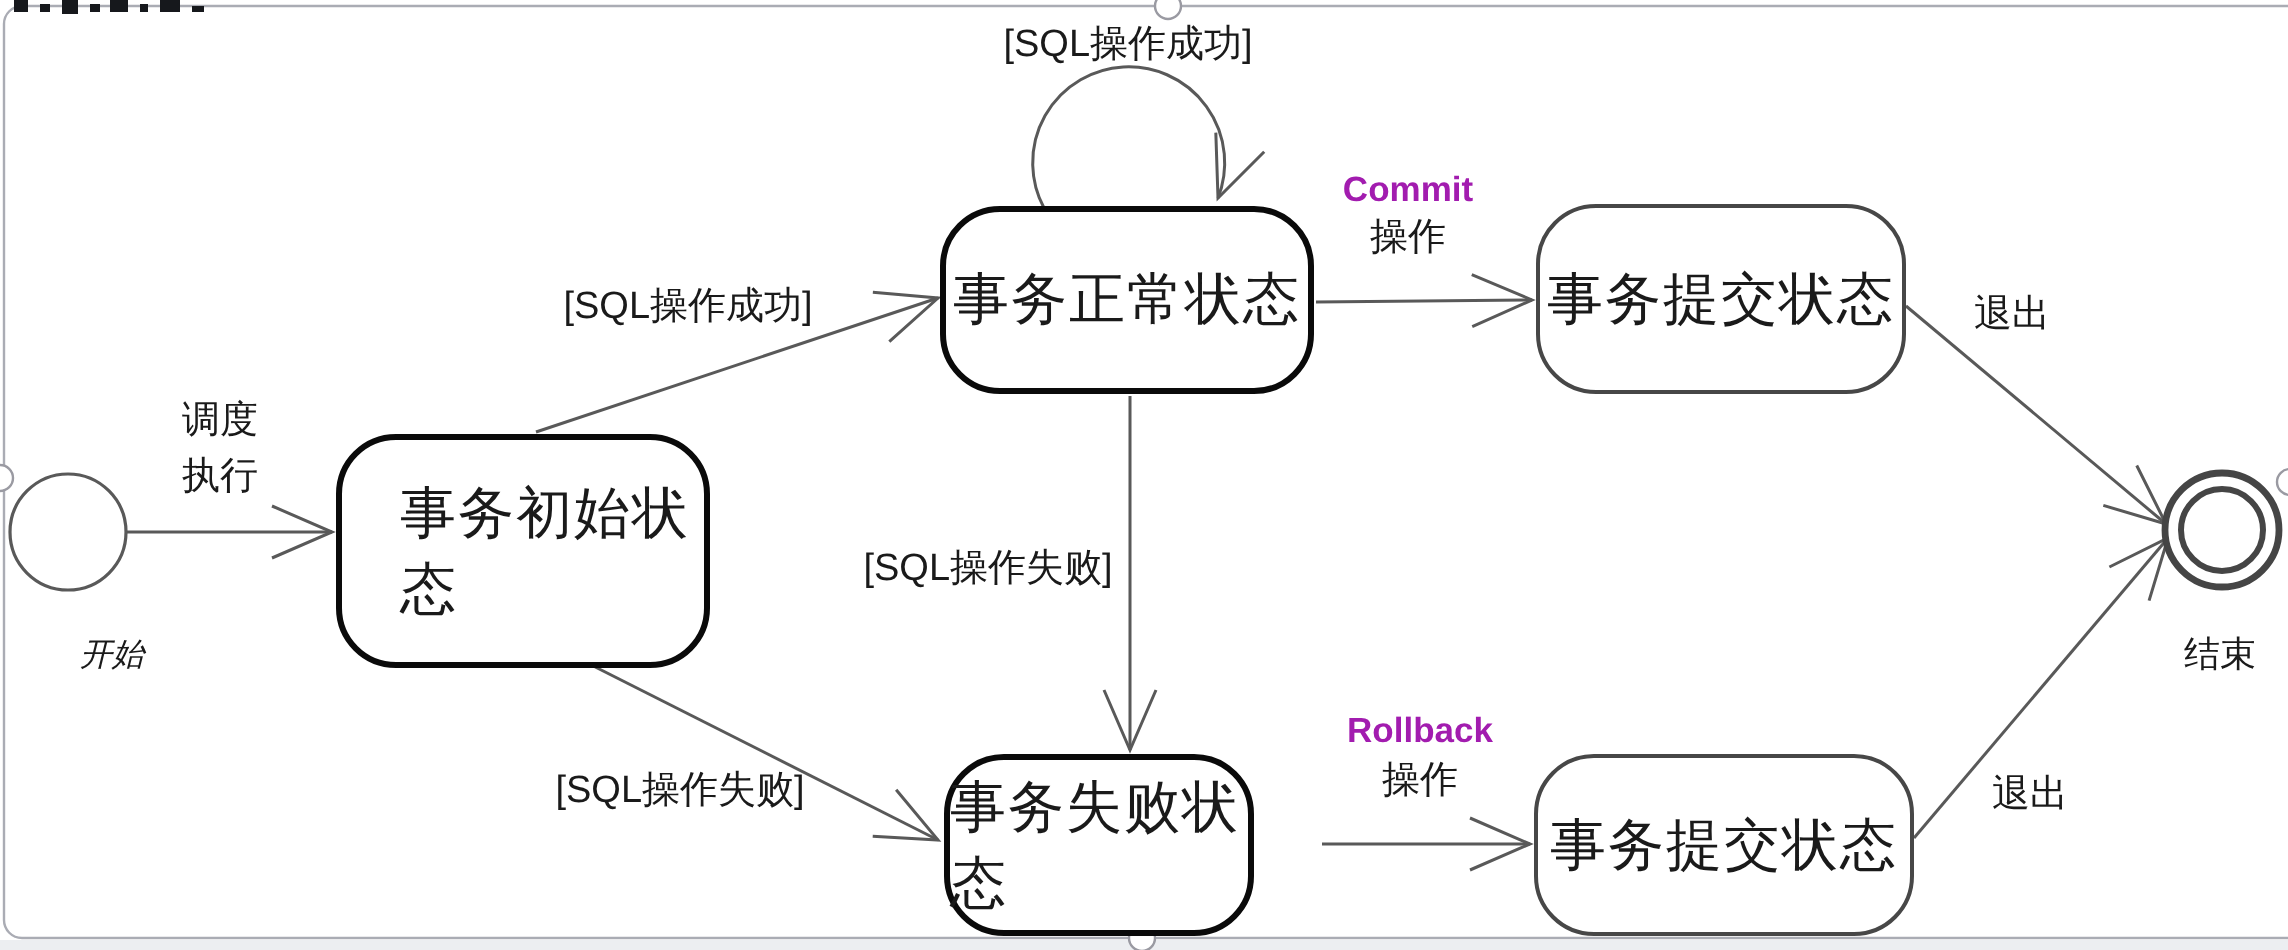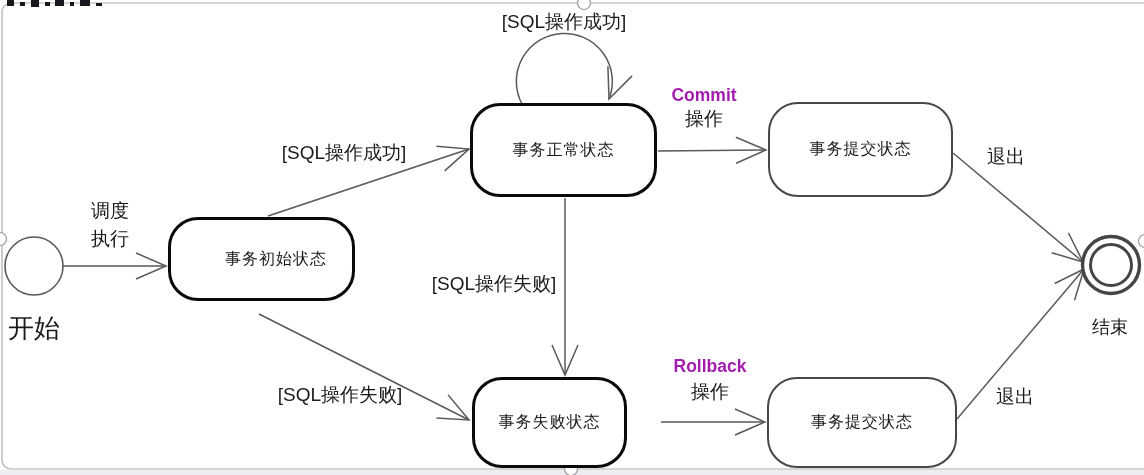--- a/index.html
+++ b/index.html
@@ -9,37 +9,37 @@
     font-family:"Liberation Sans","DejaVu Sans",sans-serif;
     color:#1a1a1a;
   }
   #canvas-svg{position:absolute;left:0;top:0;z-index:1;}
   .below-strip{position:absolute;left:0;top:470px;width:1144px;height:5px;background:#eceef1;z-index:0;}
 
   
   .state{
     position:absolute;background:#ffffff;border:3.2px solid #0a0a0a;border-radius:30px;
     display:flex;align-items:center;justify-content:center;z-index:2;
-    font-size:16px;letter-spacing:1px;color:#1a1a1a;box-sizing:border-box;
+    font-size:28px;letter-spacing:1px;color:#1a1a1a;box-sizing:border-box;
   }
   .state.gray{border:2.7px solid #474747;}
-  #state-initial {left:168px;top:217px;width:187px;height:84px;padding-left:29px;}
+  #state-initial {left:168px;top:217px;width:187px;height:117px;padding-left:29px;}
   #state-normal  {left:470px;top:103px;width:187px;height:94px;}
   #state-commit  {left:768px;top:102px;width:185px;height:95px;}
   #state-failed  {left:472px;top:377px;width:155px;height:91px;}
   #state-rollback{left:767px;top:377px;width:190px;height:91px;}
 
   
   .lbl{
     position:absolute;z-index:3;white-space:pre;text-align:center;
     transform:translate(-50%,-50%);font-size:19px;color:#1a1a1a;
   }
   .lbl.two{line-height:26px;}
   .lbl .latin{font-weight:600;font-size:17.5px;color:#a21caf;}
-  #lbl-start {left:34px;top:328px;font-size:26px;}
+  #lbl-start {left:56px;top:328px;font-size:16px;font-style:italic;}
   #lbl-end   {left:1110px;top:327px;font-size:18px;}
   #lbl-loop  {left:564px;top:22px;}
   #lbl-sqlok {left:344px;top:153px;}
   #lbl-commit-op{left:704px;top:107px;line-height:24px;}
   #lbl-sqlfail-v{left:494px;top:284px;}
   #lbl-sqlfail-d{left:340px;top:395px;}
   #lbl-rollback-op{left:710px;top:378px;line-height:25px;}
   #lbl-exit-top{left:1006px;top:157px;}
   #lbl-exit-bottom{left:1015px;top:397px;}
   #lbl-schedule{left:110px;top:225px;line-height:28px;}

